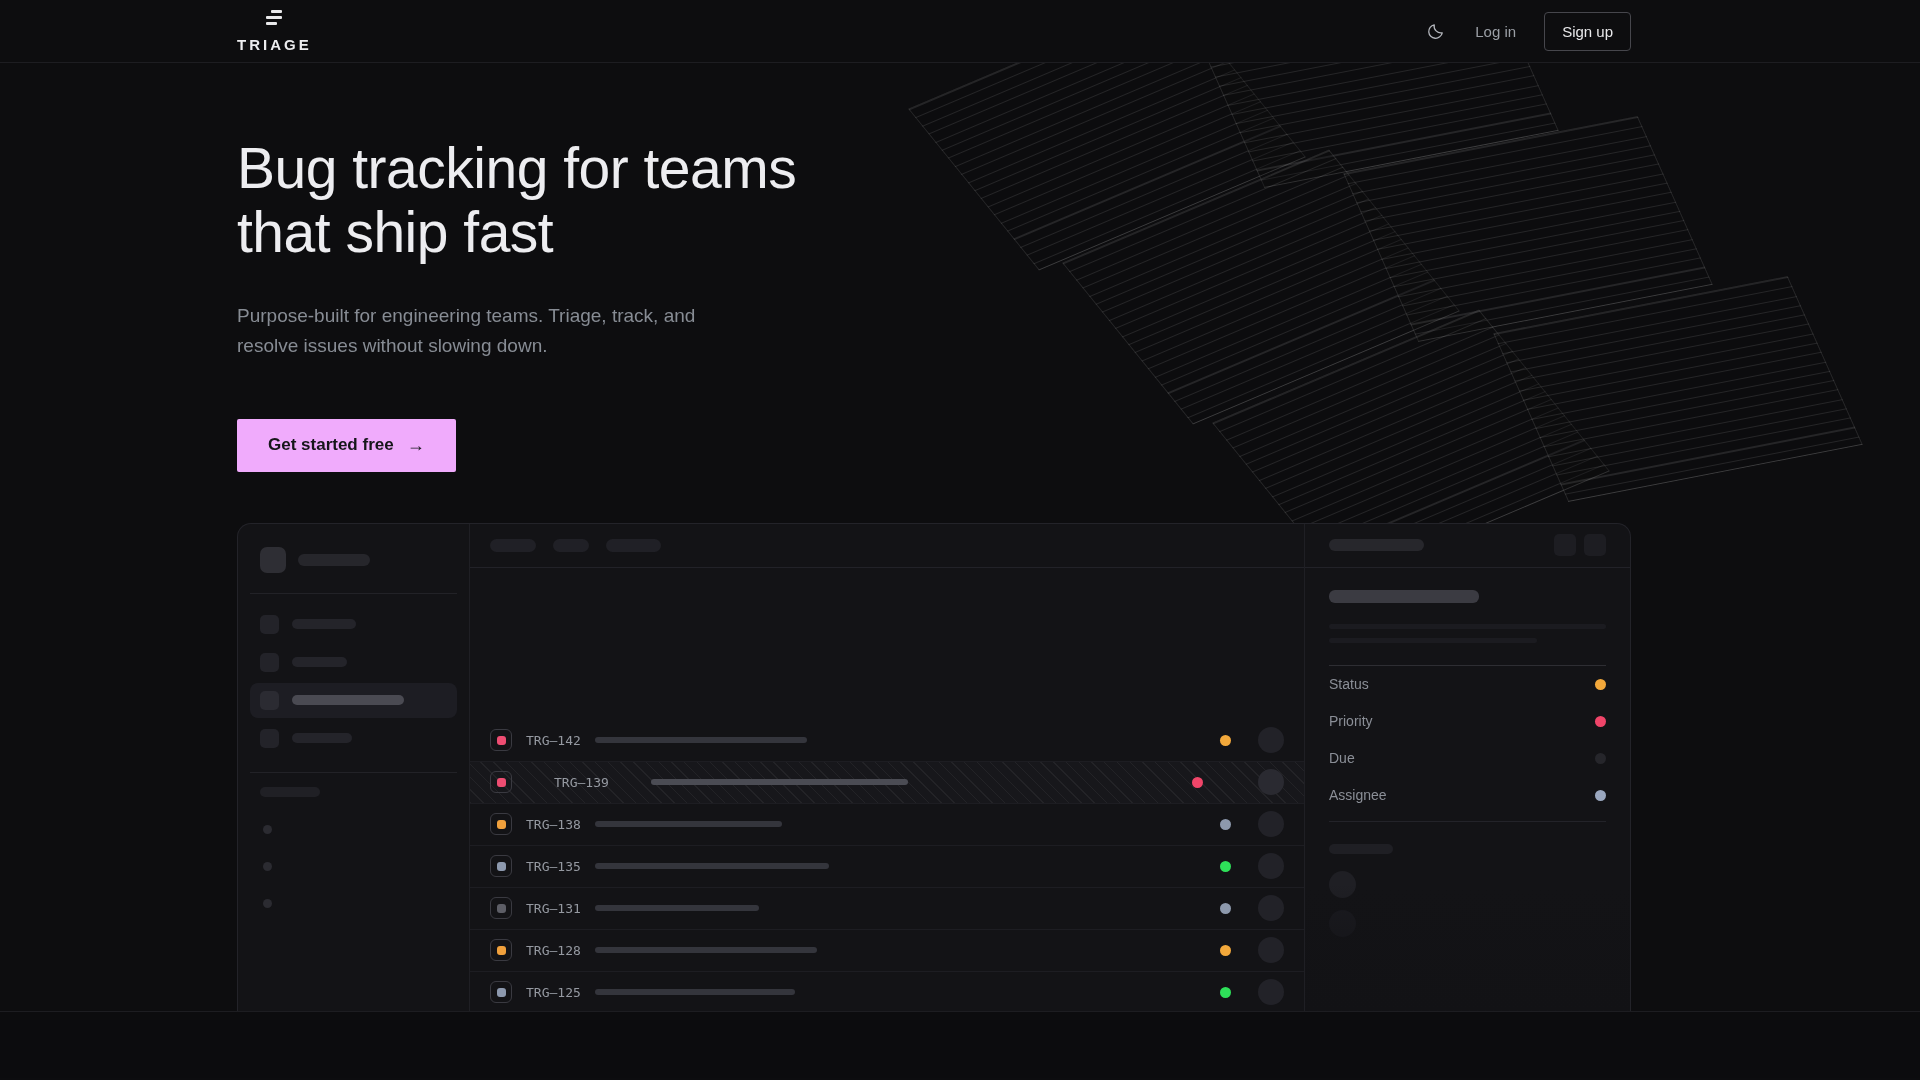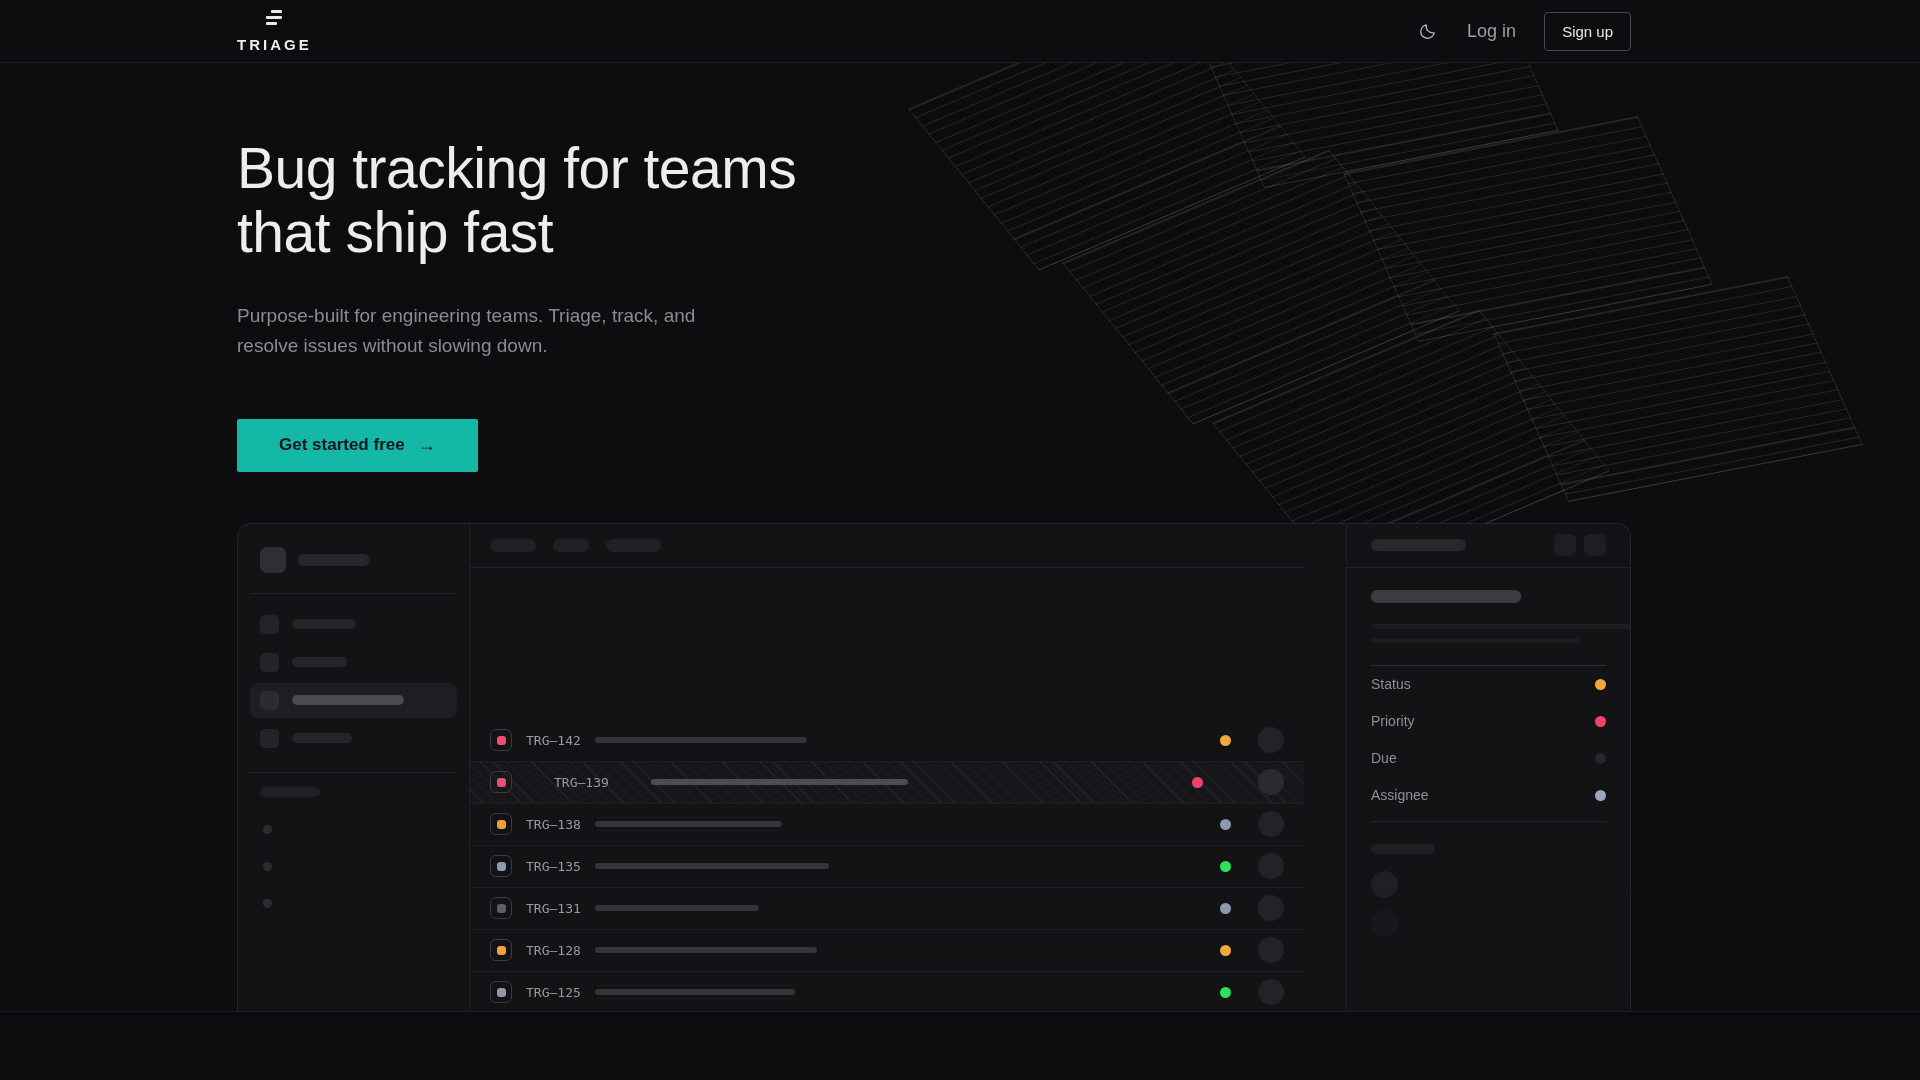--- a/index.html
+++ b/index.html
@@ -16,33 +16,33 @@
   .nav-inner { height:100%; display:flex; align-items:center; justify-content:space-between; }
   .brand { display:flex; align-items:center; gap:11px; cursor:default;flex-direction:column; }
   .brand-icon { display:flex; flex-direction:column; gap:3px; width:16px; }
   .brand-icon span { height:3px; border-radius:1px; background:#e8e8ea; }
   .brand-icon .b1 { width:11px; margin-left:5px; }
   .brand-icon .b2 { width:16px; }
   .brand-icon .b3 { width:11px; }
   .brand-name { font-size:15px; font-weight:700; letter-spacing:3px; color:#ededef; }
   .nav-right { display:flex; align-items:center; gap:28px; }
   .theme-btn { background:none; border:none; padding:2px; cursor:pointer; display:flex; align-items:center; }
-  .login-link { font-size:18px; color:#9b9fa6; text-decoration:none; }
+  .login-link { font-size:15px; color:#9b9fa6; text-decoration:none; }
   .signup-btn { background:transparent; border:1px solid #46464c; border-radius:4px;
     color:#e9e9eb; font-size:15px; padding:10px 17px; font-family:inherit; cursor:pointer; }
 
   
   .hero { position:relative; height:949px; border-bottom:1px solid #1d1d21; overflow:hidden; }
   .hero-content { position:relative; z-index:2; padding-top:73px; }
   .hero h1 { margin:0; font-size:57px; font-weight:500; line-height:1.13;
     letter-spacing:-0.5px; color:#ededf0; }
   .hero-sub { margin:36px 0 0 0; font-size:19px; line-height:1.6; color:#878c94; width:480px; }
   .cta { margin-top:57px; display:inline-flex; align-items:center; gap:13px;
-    background:#14b8a6; color:#16161a; border:none; border-radius:2px;
-    font-size:17px; font-weight:600; padding:16px 42px; font-family:inherit; cursor:pointer; }
+    background:#f0abfc; color:#16161a; border:none; border-radius:2px;
+    font-size:17px; font-weight:600; padding:16px 31px; font-family:inherit; cursor:pointer; }
   .cta .arrow { font-size:18px; font-weight:400; }
 
   
   .wires { position:absolute; inset:0; z-index:1; pointer-events:none; }
   .slab { position:absolute; width:600px; height:260px; }
   .face { position:absolute; border:1px solid rgba(255,255,255,0.11);
     background:repeating-linear-gradient(to bottom, rgba(255,255,255,0.10) 0 1px, transparent 1px 10px);
     background-color:rgba(10,10,12,0.25); }
   .faceL { left:0; top:42px; width:290px; height:200px; transform:rotate(-23deg) skewX(16deg); }
   .faceR { left:262px; top:-6px; width:300px; height:180px; transform:rotate(-11deg) skewX(13deg); }
@@ -85,21 +85,21 @@
   .title-skel { height:6px; border-radius:3px; background:#34353c; }
   .row-spacer { flex:1; }
   .status-dot { width:11px; height:11px; border-radius:50%; flex:none; }
   .row-avatar { width:26px; height:26px; border-radius:50%; background:#222228; flex:none; margin-left:13px; }
   .issue-row.hatched { background-color:#17171b;
     background-image:repeating-linear-gradient(45deg, rgba(255,255,255,0.05) 0 1px, transparent 1px 9px);gap:42px; }
   .issue-row.hatched .title-skel { background:#4b4c54; }
   .issue-row.hatched .row-avatar { background:#2a2a31; }
 
   
-  .detail { border-left:1px solid #1f1f24; position:relative;margin-left:42px; }
+  .detail { border-left:1px solid #1f1f24; position:relative; }
   .dp-header { height:44px; display:flex; align-items:center; justify-content:space-between;
     padding:0 24px; border-bottom:1px solid #222228; }
   .dp-h-pill { width:95px; height:12px; border-radius:6px; background:#27272c; }
   .dp-h-btns { display:flex; gap:8px; }
   .dp-h-btn { width:22px; height:22px; border-radius:5px; background:#1d1d22; }
   .dp-body { padding:22px 24px 0; }
   .dp-title { width:150px; height:13px; border-radius:6px; background:#3b3b42; }
   .dp-line { height:5px; border-radius:3px; background:#1b1b20; }
   .dp-line1 { margin-top:21px; width:277px; }
   .dp-line2 { margin-top:9px; width:208px; }

